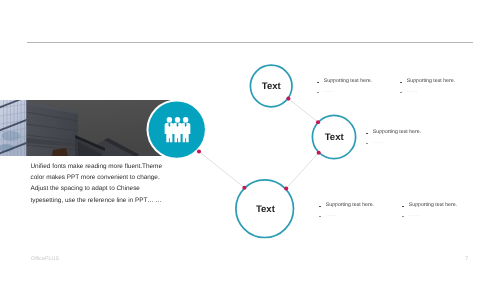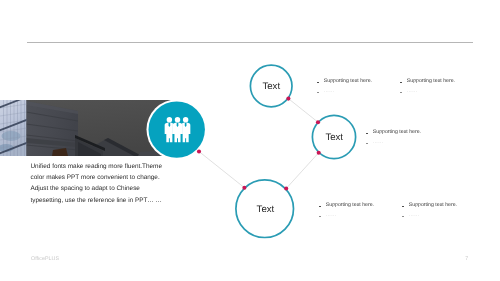--- a/index.html
+++ b/index.html
@@ -9,21 +9,21 @@
 
   .photo{position:absolute;left:0;top:100px;width:175px;height:56px;overflow:hidden;background:#3a3c3e;}
 
   .bodytext{position:absolute;left:30.5px;top:161px;width:210px;font-size:6.4px;line-height:11.2px;color:#2b2b2b;}
 
   .footer-left{position:absolute;left:31px;top:256.2px;font-size:5.3px;color:#c9c9c9;letter-spacing:0.05px;}
   .footer-right{position:absolute;left:465.3px;top:256.2px;font-size:5.3px;color:#c9c9c9;}
 
   svg.net{position:absolute;left:0;top:0;width:500px;height:281px;}
 
-  .node-label{position:absolute;font-size:9.6px;font-weight:normal;color:#1f1f1f;transform:translate(-50%,-50%);white-space:nowrap;}
+  .node-label{position:absolute;font-size:9.6px;font-weight:bold;color:#1f1f1f;transform:translate(-50%,-50%);white-space:nowrap;}
 
   .supp{position:absolute;font-size:5.2px;color:#3a3a3a;white-space:nowrap;}
   .supp .b{position:absolute;left:-0.5px;top:4.0px;width:2.2px;height:1.5px;background:#4d4d4d;}
   .supp .t1{position:absolute;left:6.8px;top:0;}
   .supp .t2{position:absolute;left:6.8px;top:10.2px;color:#cdcdcd;}
   .supp .b2{position:absolute;left:-0.5px;top:14.0px;width:2.2px;height:1.5px;background:#8f8f8f;}
 </style>
 </head>
 <body>
 

